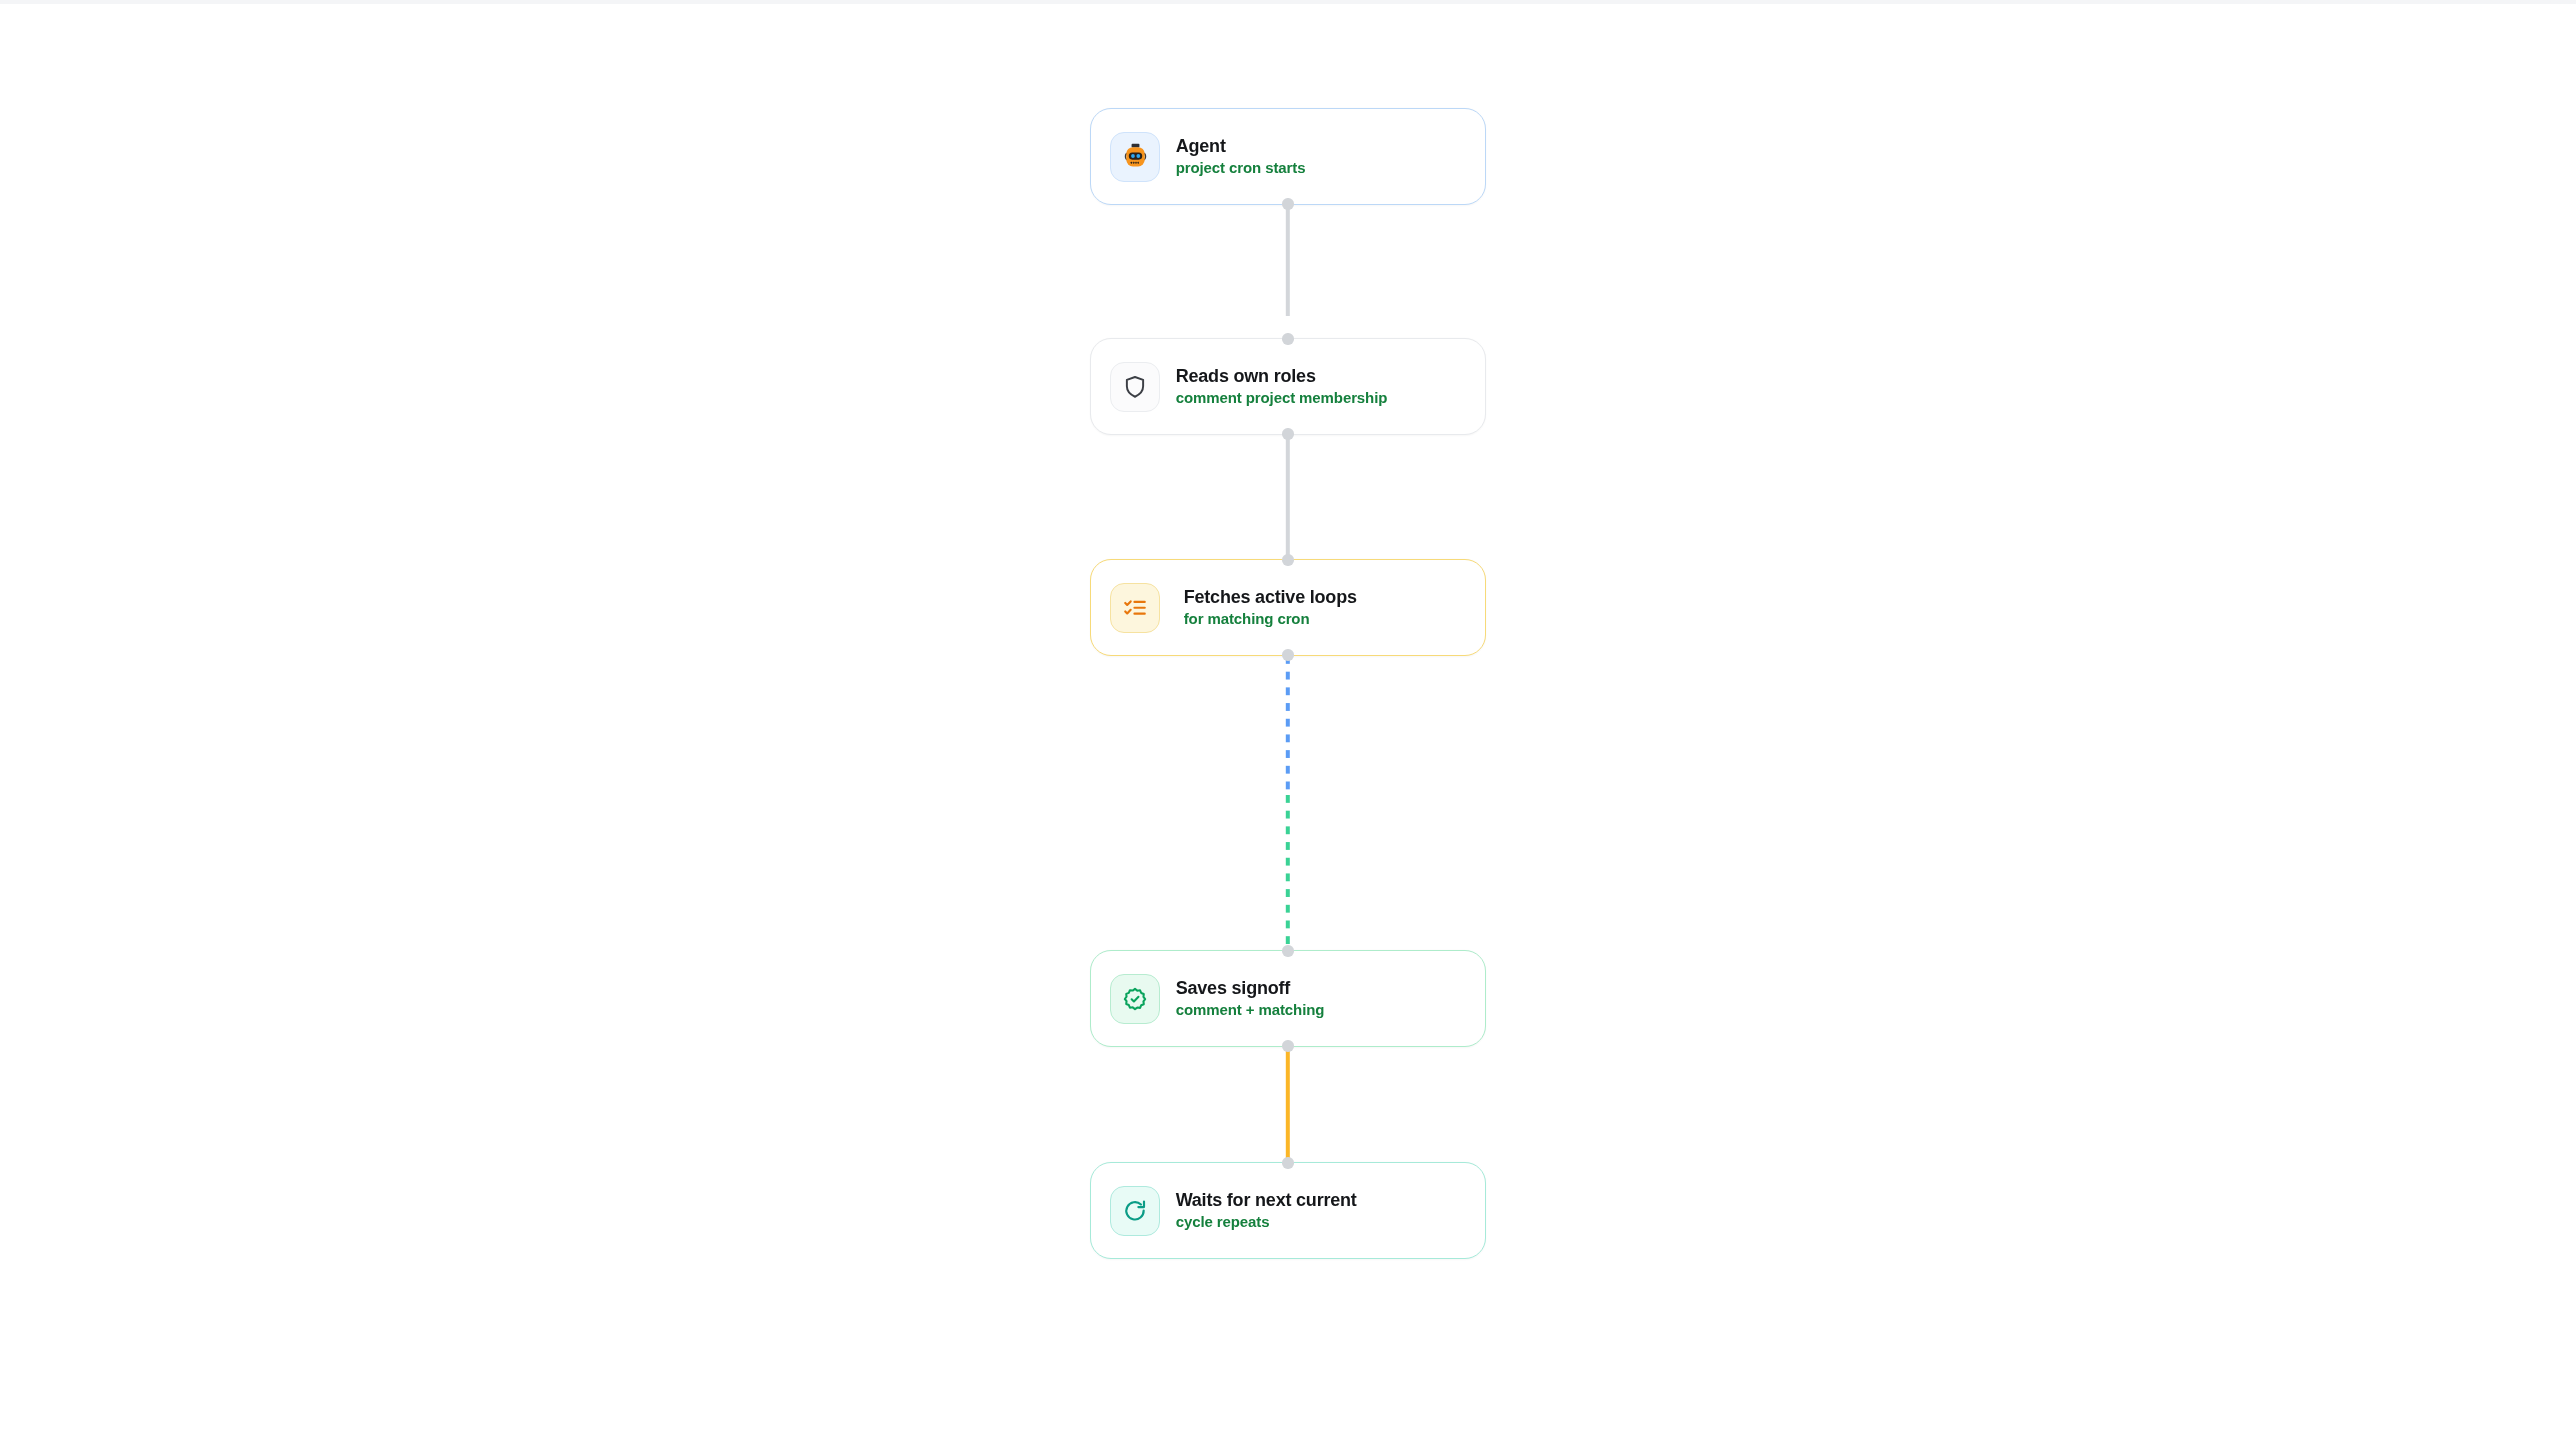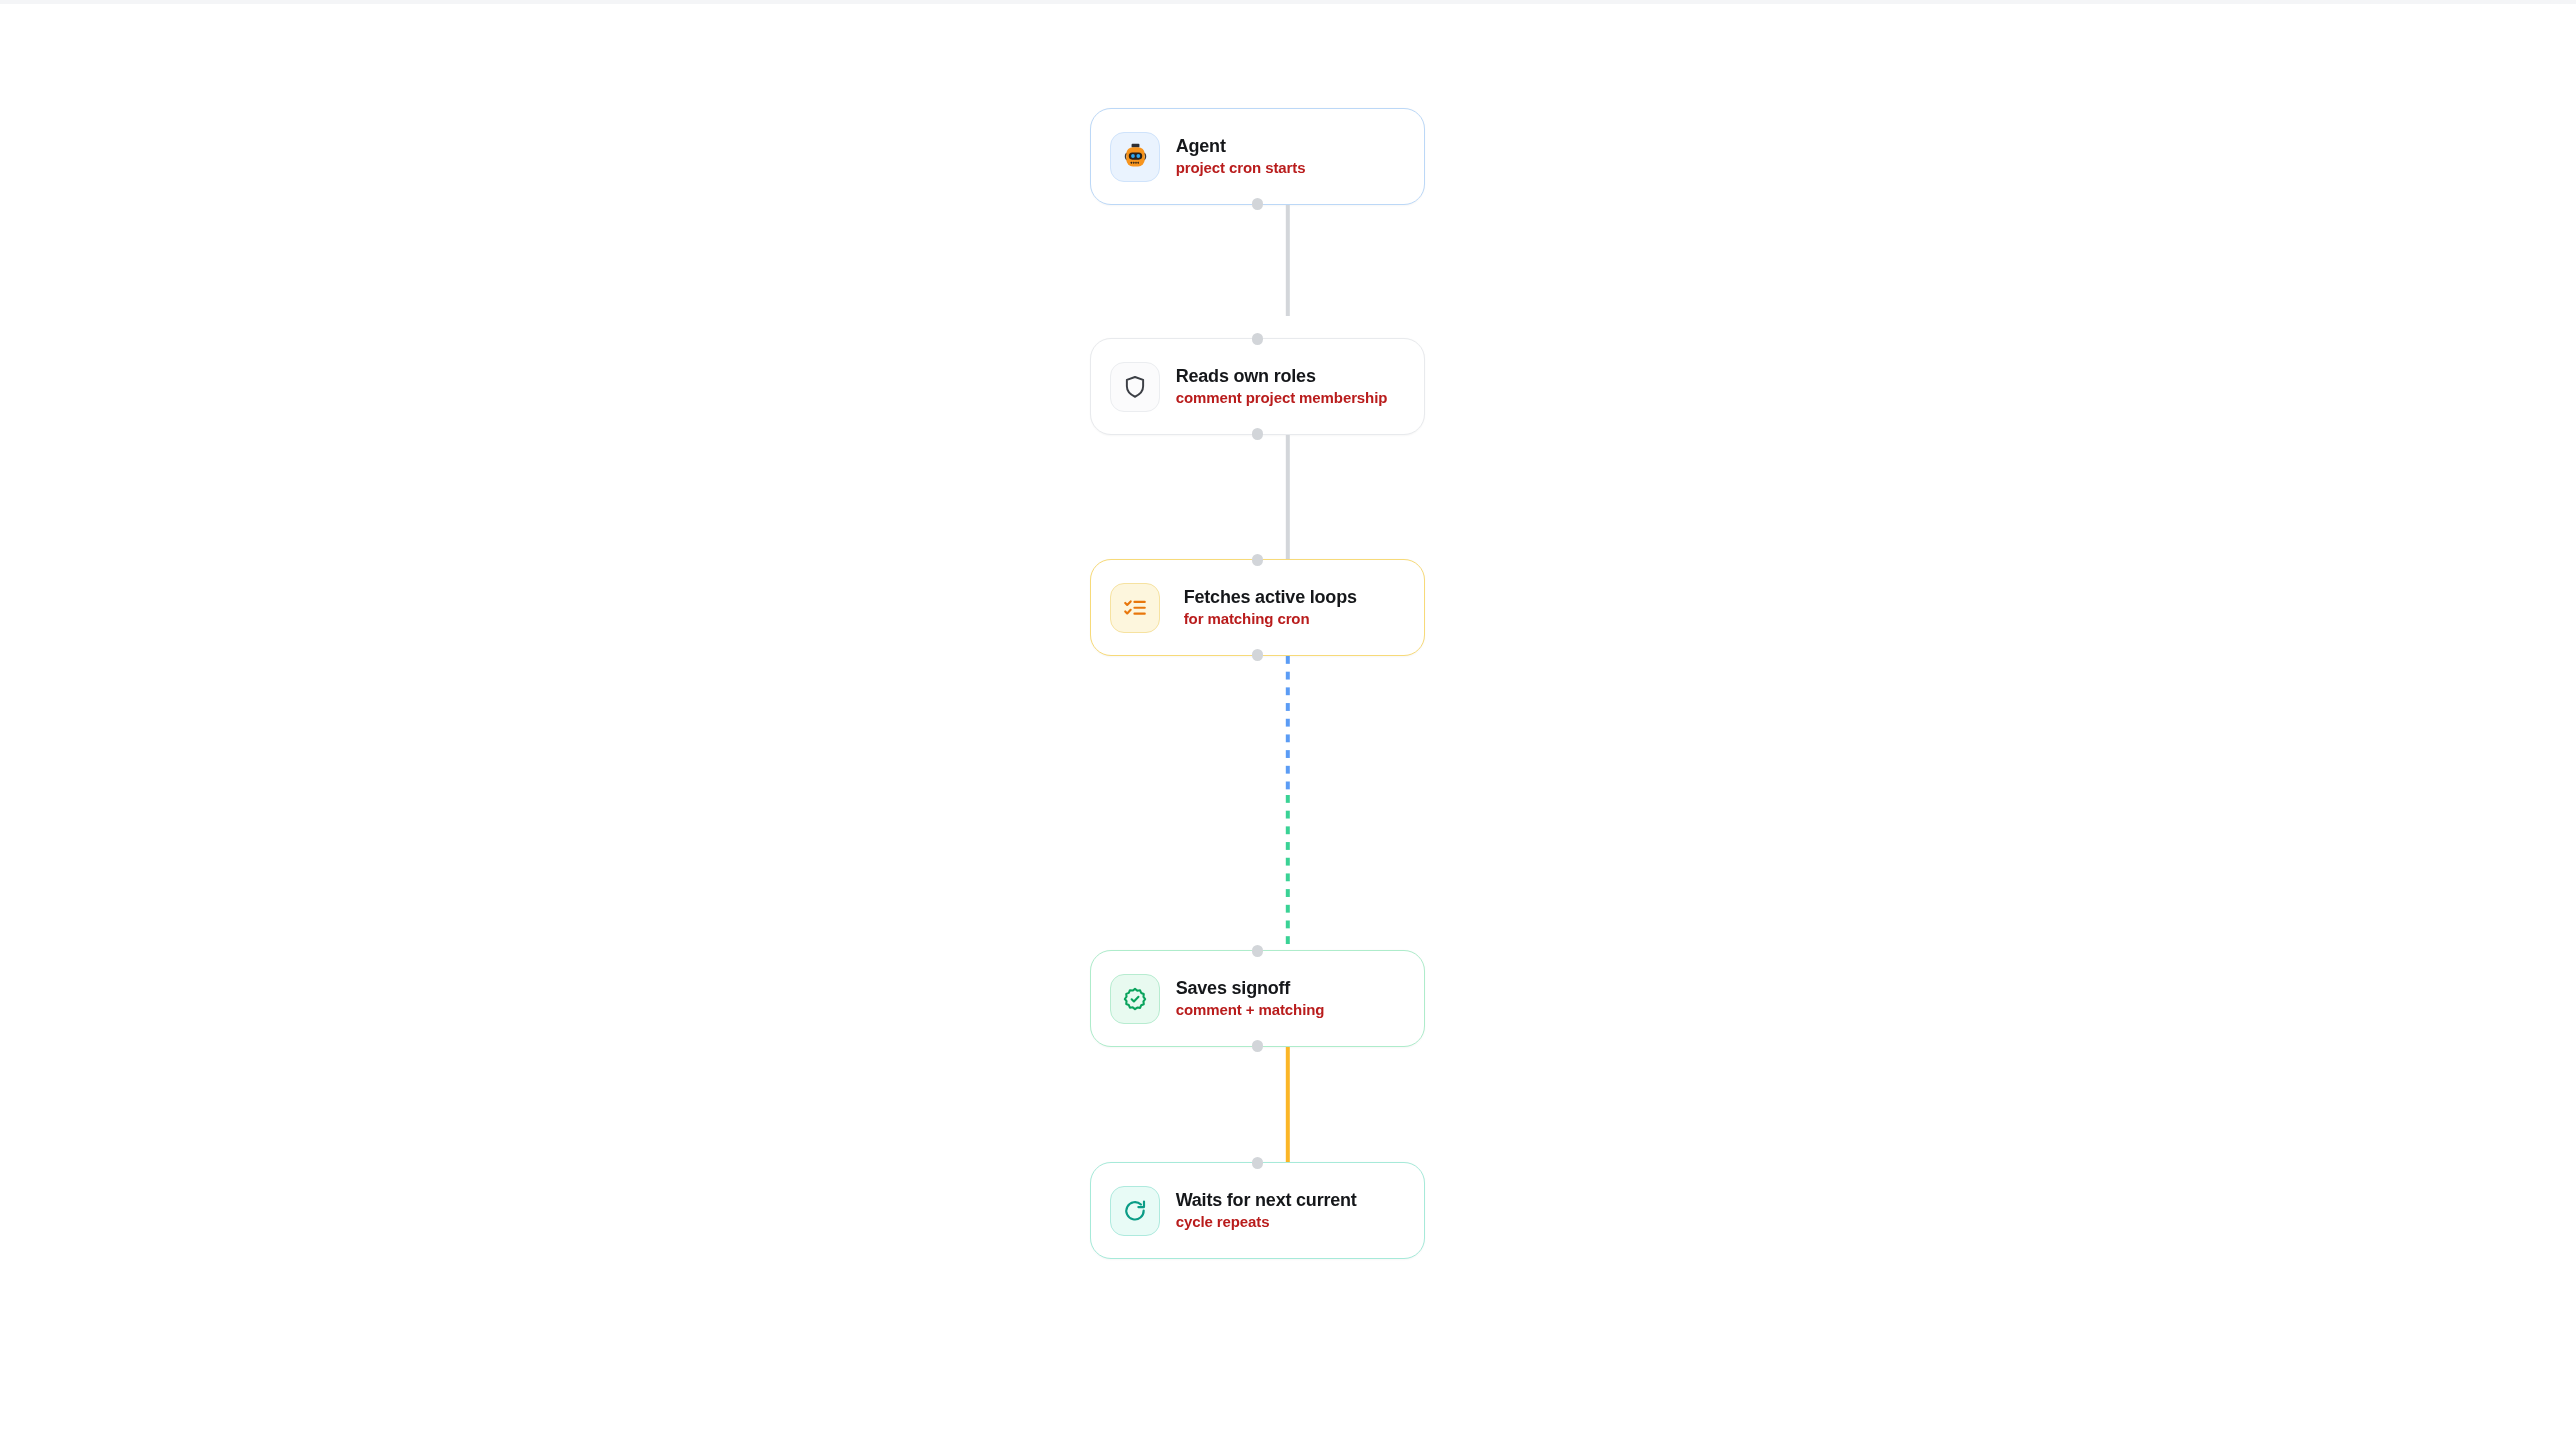--- a/index.html
+++ b/index.html
@@ -24,21 +24,21 @@
   #flow {
     position: absolute;
     left: 1090px;
     top: 108px;
     width: 396px;
   }
 
   
   .step {
     position: relative;
-    width: 335px;
+    width: 396px;
     height: 97px;
     border-radius: 21px;
     background: #ffffff;
     border: 1.4px solid #e6e8eb;
     display: flex;
     align-items: center;
     padding-left: 19px;
     box-shadow: 0 0.9px 1.7px rgba(16,24,40,.035);
   }
 
@@ -66,21 +66,21 @@
     font-size: 18px;
     font-weight: 700;
     color: #15171a;
     letter-spacing: -0.2px;
     line-height: 1.15;
   }
 
   .step .subtitle {
     font-size: 15px;
     font-weight: 600;
-    color: #b91c1c;
+    color: #15803d;
     letter-spacing: -0.1px;
     line-height: 1.2;
   }
 
   
   .step.theme-blue   { border-color: #bcd8f7; }
   .step.theme-blue   .icon-box { border-color: #cfe3fb; background: #eaf3fe; }
 
   .step.theme-gray   { border-color: #e8eaed; margin-top: 22px; }
   .step.theme-gray   .icon-box { border-color: #ebedf0; background: #fbfbfc; }

